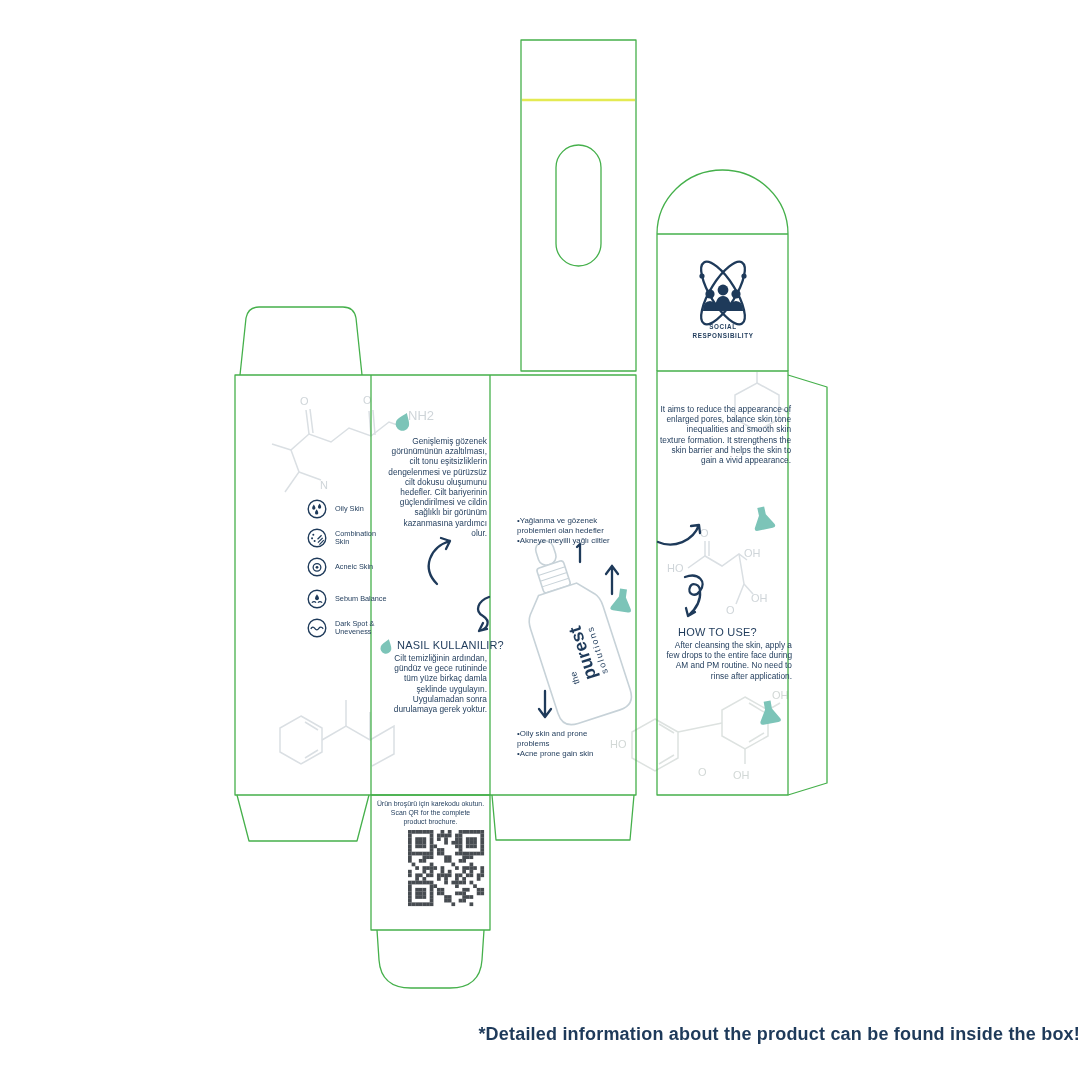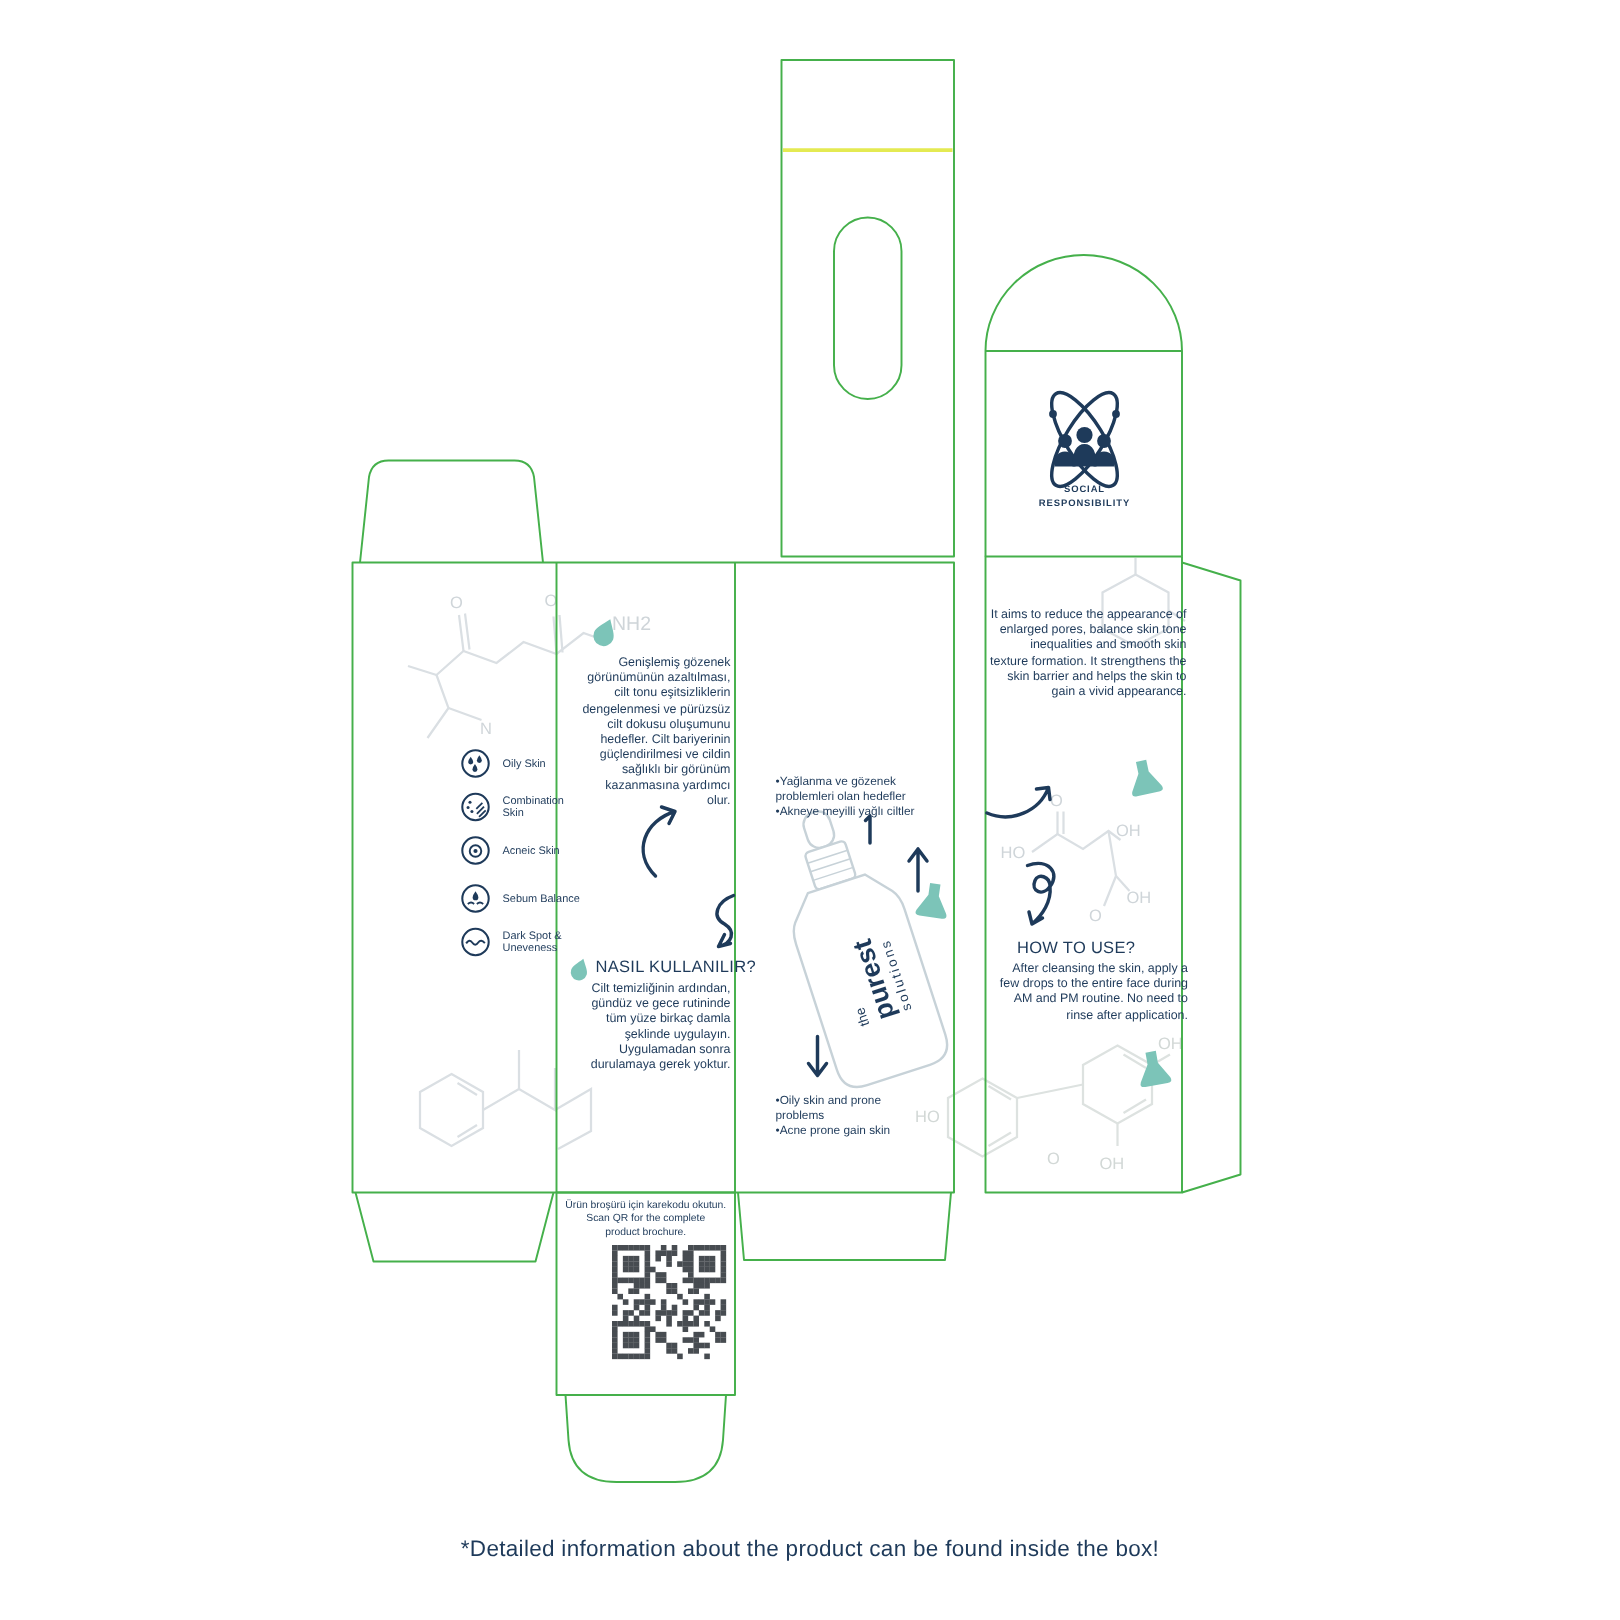--- a/index.html
+++ b/index.html
@@ -8,22 +8,22 @@
   .art{position:absolute;left:0;top:0}
   .txt{position:absolute;color:#1e3a5a}
   .desc{font-size:8.3px;line-height:10.2px;text-align:right}
   .h{font-weight:normal;font-size:11px;letter-spacing:.2px}
   .nowrap div{white-space:nowrap;font-size:7.9px;line-height:10px}
   .qr-cap{text-align:center;font-size:6.9px;line-height:9px}
   .soc{ text-align:center;font-size:6.3px;line-height:8.6px;letter-spacing:.6px;font-weight:bold}
   .skin-row{position:absolute;left:306px;display:flex;align-items:center;gap:7px}
   .skin-ico{width:22px;height:22px;flex:0 0 22px}
   .skin-label{font-size:7.3px;line-height:8.4px;color:#1e3a5a;width:54px}
-  .footer{position:absolute;left:0;top:1024px;width:1080px;text-align:center;
-          font-size:15px;font-weight:normal;color:#1e3a5a;letter-spacing:.2px}
+  .footer{position:absolute;left:0;top:1024px;width:1080px;text-align:right;
+          font-size:18px;font-weight:bold;color:#1e3a5a;letter-spacing:.2px}
 </style>
 </head>
 <body>
 
 <div class="canvas">
 
   <svg class="art" width="1080" height="1080" viewBox="0 0 1080 1080">
 
     <g stroke="#dadfe3" stroke-width="1.5" fill="none">
       <path d="M285,492 L299,472 L291,450 L309,434 L331,442 L349,428 L371,436 L389,422 L406,428"></path>

